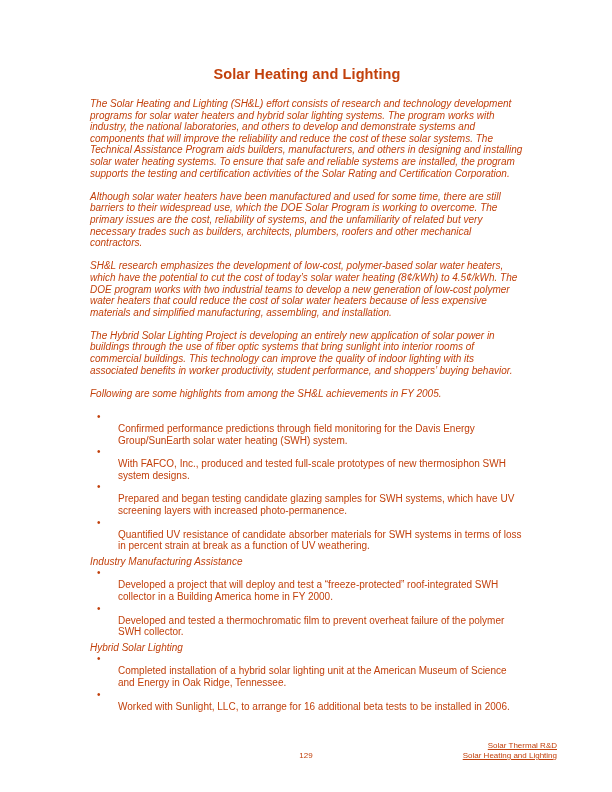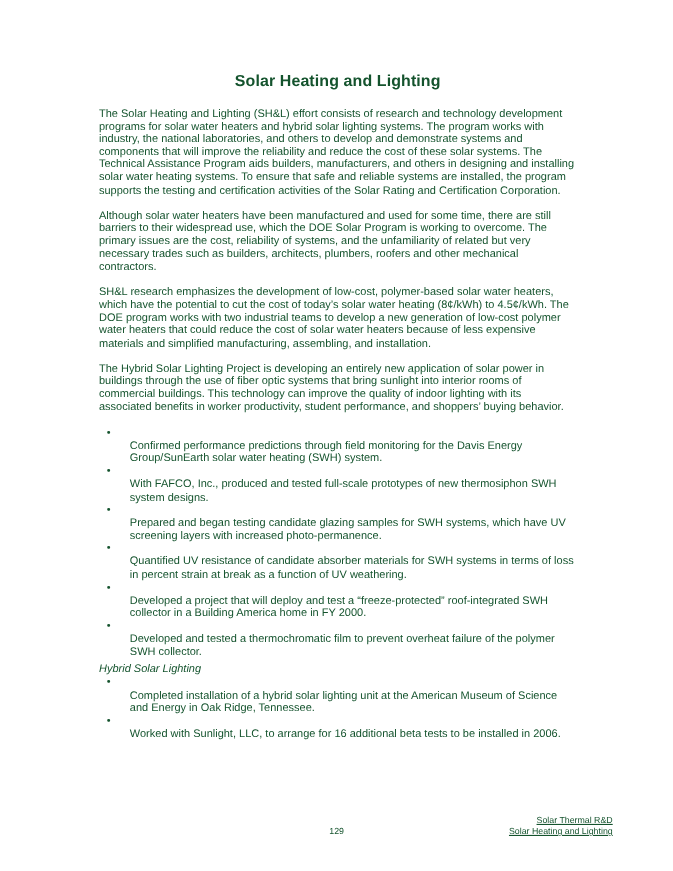--- a/index.html
+++ b/index.html
@@ -3,41 +3,42 @@
 <meta charset="utf-8">
 <style>
   html, body { margin: 0; padding: 0; background: #e8e8e8; }
   .page {
     position: relative;
     width: 612px;
     height: 792px;
     margin: 0 auto;
     background: #ffffff;
     font-family: "Liberation Sans", sans-serif;
-    color: #14532d;
+    color: #c2410c;
     overflow: hidden;
   }
   .content {
     position: absolute;
     left: 90px;
     top: 66px;
     width: 434px;
   }
   .title {
     font-size: 14.5px;
     font-weight: bold;
     text-align: center;
     margin: 0 0 16px 0;
     line-height: 16px;
     letter-spacing: 0.1px;
   }
   .para {
     font-size: 10px;
     line-height: 11.6px;
     margin: 0 0 11.6px 0;
+    font-style: italic;
   }
   .section { margin: 0; }
   .sec-heading {
     font-size: 10px;
     line-height: 11.6px;
     font-style: italic;
     margin-top: 4px;
   }
   .bullet {
     display: flex;
@@ -74,20 +75,21 @@
 
 <div class="page">
   <div class="content">
 
     <h1 class="title">Solar Heating and Lighting</h1>
 
     <p class="para">The Solar Heating and Lighting (SH&amp;L) effort consists of research and technology development programs for solar water heaters and hybrid solar lighting systems. The program works with industry, the national laboratories, and others to develop and demonstrate systems and components that will improve the reliability and reduce the cost of these solar systems. The Technical Assistance Program aids builders, manufacturers, and others in designing and installing solar water heating systems. To ensure that safe and reliable systems are installed, the program supports the testing and certification activities of the Solar Rating and Certification Corporation.</p>
     <p class="para">Although solar water heaters have been manufactured and used for some time, there are still barriers to their widespread use, which the DOE Solar Program is working to overcome. The primary issues are the cost, reliability of systems, and the unfamiliarity of related but very necessary trades such as builders, architects, plumbers, roofers and other mechanical contractors.</p>
     <p class="para">SH&amp;L research emphasizes the development of low-cost, polymer-based solar water heaters, which have the potential to cut the cost of today’s solar water heating (8¢/kWh) to 4.5¢/kWh. The DOE program works with two industrial teams to develop a new generation of low-cost polymer water heaters that could reduce the cost of solar water heaters because of less expensive materials and simplified manufacturing, assembling, and installation.</p>
     <p class="para">The Hybrid Solar Lighting Project is developing an entirely new application of solar power in buildings through the use of fiber optic systems that bring sunlight into interior rooms of commercial buildings. This technology can improve the quality of indoor lighting with its associated benefits in worker productivity, student performance, and shoppers’ buying behavior.</p>
+    <p class="para">Following are some highlights from among the SH&amp;L achievements in FY 2005.</p>
 
     <div class="section">
       <div class="bullet">
         <span class="marker">•</span>
         <span class="btext">Confirmed performance predictions through field monitoring for the Davis Energy Group/SunEarth solar water heating (SWH) system.</span>
       </div>
       <div class="bullet">
         <span class="marker">•</span>
         <span class="btext">With FAFCO, Inc., produced and tested full-scale prototypes of new thermosiphon SWH system designs.</span>
       </div>
@@ -98,20 +100,21 @@
         <span class="marker">•</span>
         <span class="btext">Prepared and began testing candidate glazing samples for SWH systems, which have UV screening layers with increased photo-permanence.</span>
       </div>
       <div class="bullet">
         <span class="marker">•</span>
         <span class="btext">Quantified UV resistance of candidate absorber materials for SWH systems in terms of loss in percent strain at break as a function of UV weathering.</span>
       </div>
     </div>
 
     <div class="section">
+      <div class="sec-heading">Industry Manufacturing Assistance</div>
       <div class="bullet">
         <span class="marker">•</span>
         <span class="btext">Developed a project that will deploy and test a “freeze-protected” roof-integrated SWH collector in a Building America home in FY 2000.</span>
       </div>
       <div class="bullet">
         <span class="marker">•</span>
         <span class="btext">Developed and tested a thermochromatic film to prevent overheat failure of the polymer SWH collector.</span>
       </div>
     </div>
 

